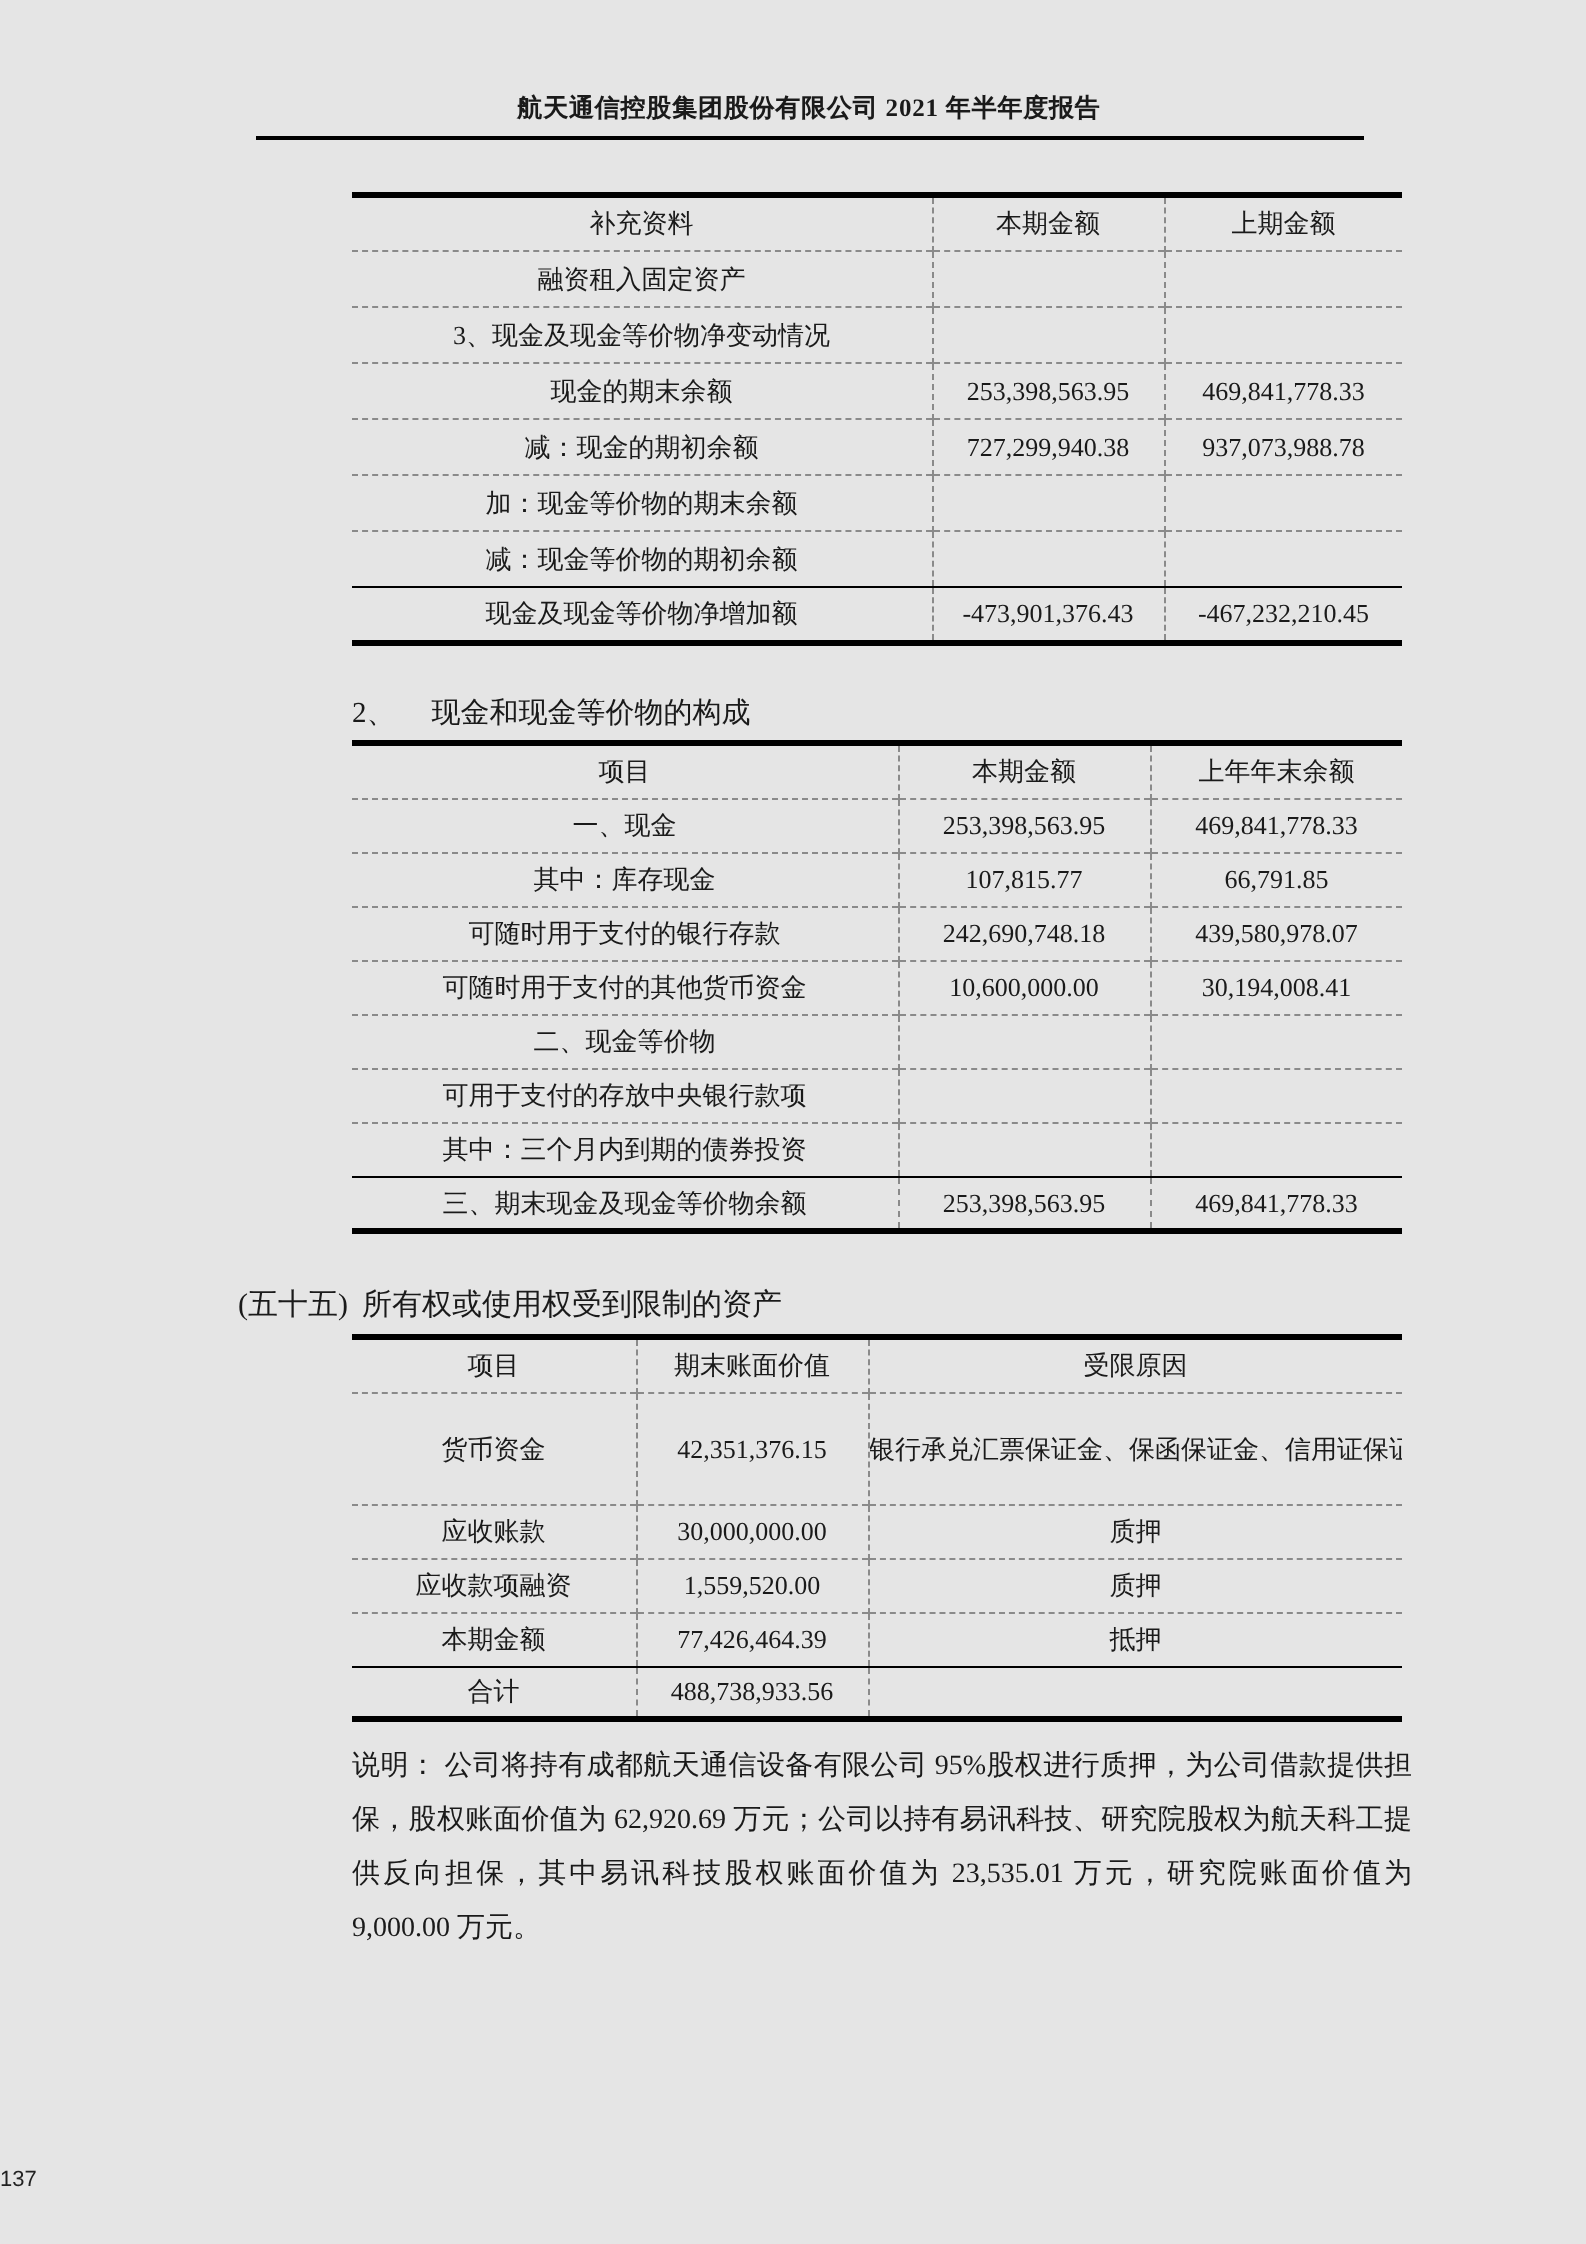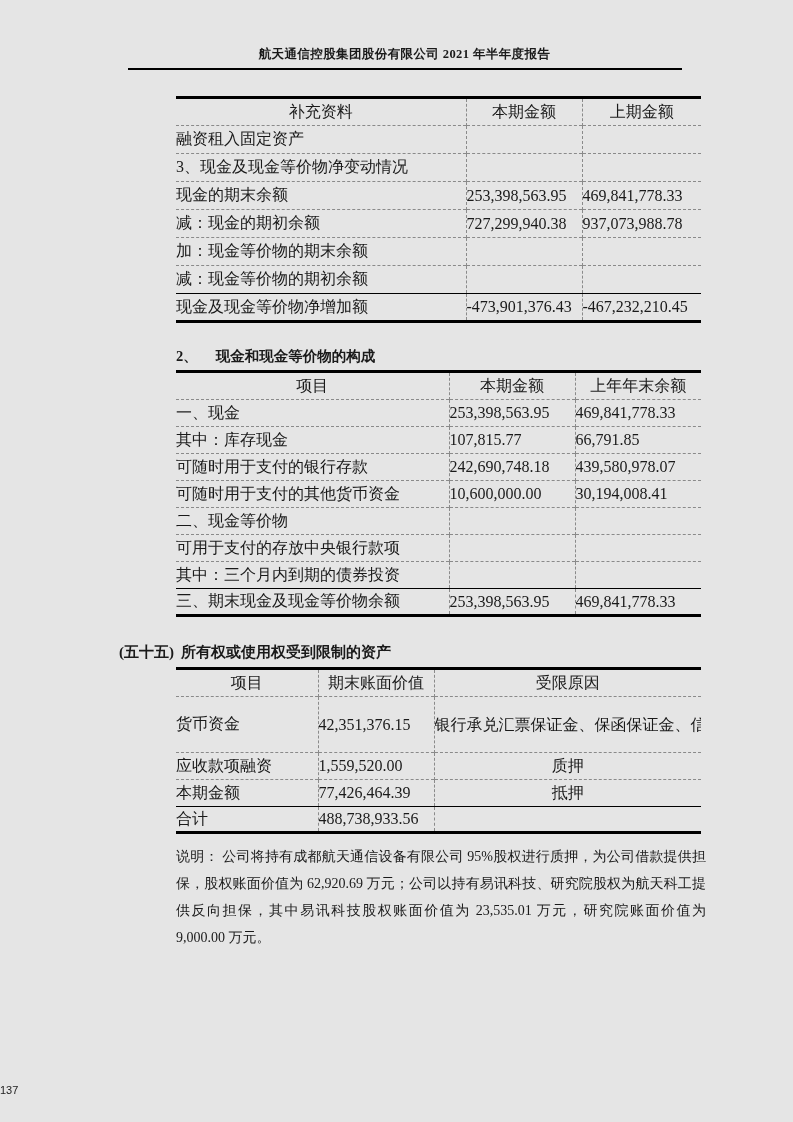--- a/index.html
+++ b/index.html
@@ -13,44 +13,44 @@
   .page-header {
     width:554px; margin:0 auto; padding-top:46px; padding-bottom:5px;
     border-bottom:2px solid #000; text-align:center;
   }
   .page-header-title { font-size:12.5px; font-weight:bold; letter-spacing:0.4px; }
 
   
   table.fin-table {
     border-collapse:collapse; table-layout:fixed; width:525px; margin-left:160px;
     border-top:3px solid #000; border-bottom:3px solid #000;
-    font-size:16px; color:#1a1a1a;
+    font-size:13px; color:#1a1a1a;
   }
   .fin-table tr { border-bottom:1px dashed #8a8a8a; }
   .fin-table tbody tr:last-child { border-bottom:none; }
   .fin-table tr.total-row { border-top:1.5px solid #000; }
   .fin-table th {
     font-weight:normal; text-align:center; height:28px; vertical-align:middle; padding:0;
   }
   .fin-table td { vertical-align:middle; padding:0; white-space:nowrap; overflow:hidden; }
   .t1 td { height:28px; }
   .t2 td { height:27px;font-family:Liberation Serif, serif; }
   .t3 td { height:26px; }
   .t1 { margin-top:26px; }
   .t2 { margin-top:4px; }
   .t3 { margin-top:5px; }
   .sep { border-left:1px dashed #8a8a8a; }
-  .lbl { text-align:left; padding-left:6px; }
-  .num { text-align:left; padding-right:10px;margin-top:36px; }
+  .lbl { text-align:center; padding-left:6px; }
+  .num { text-align:center; padding-right:10px;margin-top:36px; }
   .reason { text-align:center; white-space:normal; line-height:26px; padding:0 4px; }
   .t3 tr.row-tall td { height:56px; }
   .t3 tr.row-tall .reason { line-height:27px; }
 
   
-  .sec-heading { font-weight:bold; }
+  .sec-heading { font-weight:normal; }
   .sec-heading .sec-num { display:inline-block; }
   .sec2 { margin:24px 0 0 160px; font-size:14.5px; }
   .sec2 .sec-title { margin-left:18px; }
   .sec55 { margin:26px 0 0 103px; font-size:15px; }
   .sec55 .sec-title { margin-left:7px; }
 
   
   .note {
     width:530px; margin:9px 0 0 160px;
     font-size:14px; line-height:27px; text-align:justify;
@@ -201,20 +201,25 @@
         <th class="sep">受限原因</th>
       </tr>
     </thead>
     <tbody>
       <tr class="row-tall">
         <td class="lbl">货币资金</td>
         <td class="num sep">42,351,376.15</td>
         <td class="reason sep">银行承兑汇票保证金、保函保证金、信用证保证金、诉讼冻结款</td>
       </tr>
       <tr>
+        <td class="lbl">应收账款</td>
+        <td class="num sep">30,000,000.00</td>
+        <td class="reason sep">质押</td>
+      </tr>
+      <tr>
         <td class="lbl">应收款项融资</td>
         <td class="num sep">1,559,520.00</td>
         <td class="reason sep">质押</td>
       </tr>
       <tr>
         <td class="lbl">本期金额</td>
         <td class="num sep">77,426,464.39</td>
         <td class="reason sep">抵押</td>
       </tr>
       <tr class="total-row">

